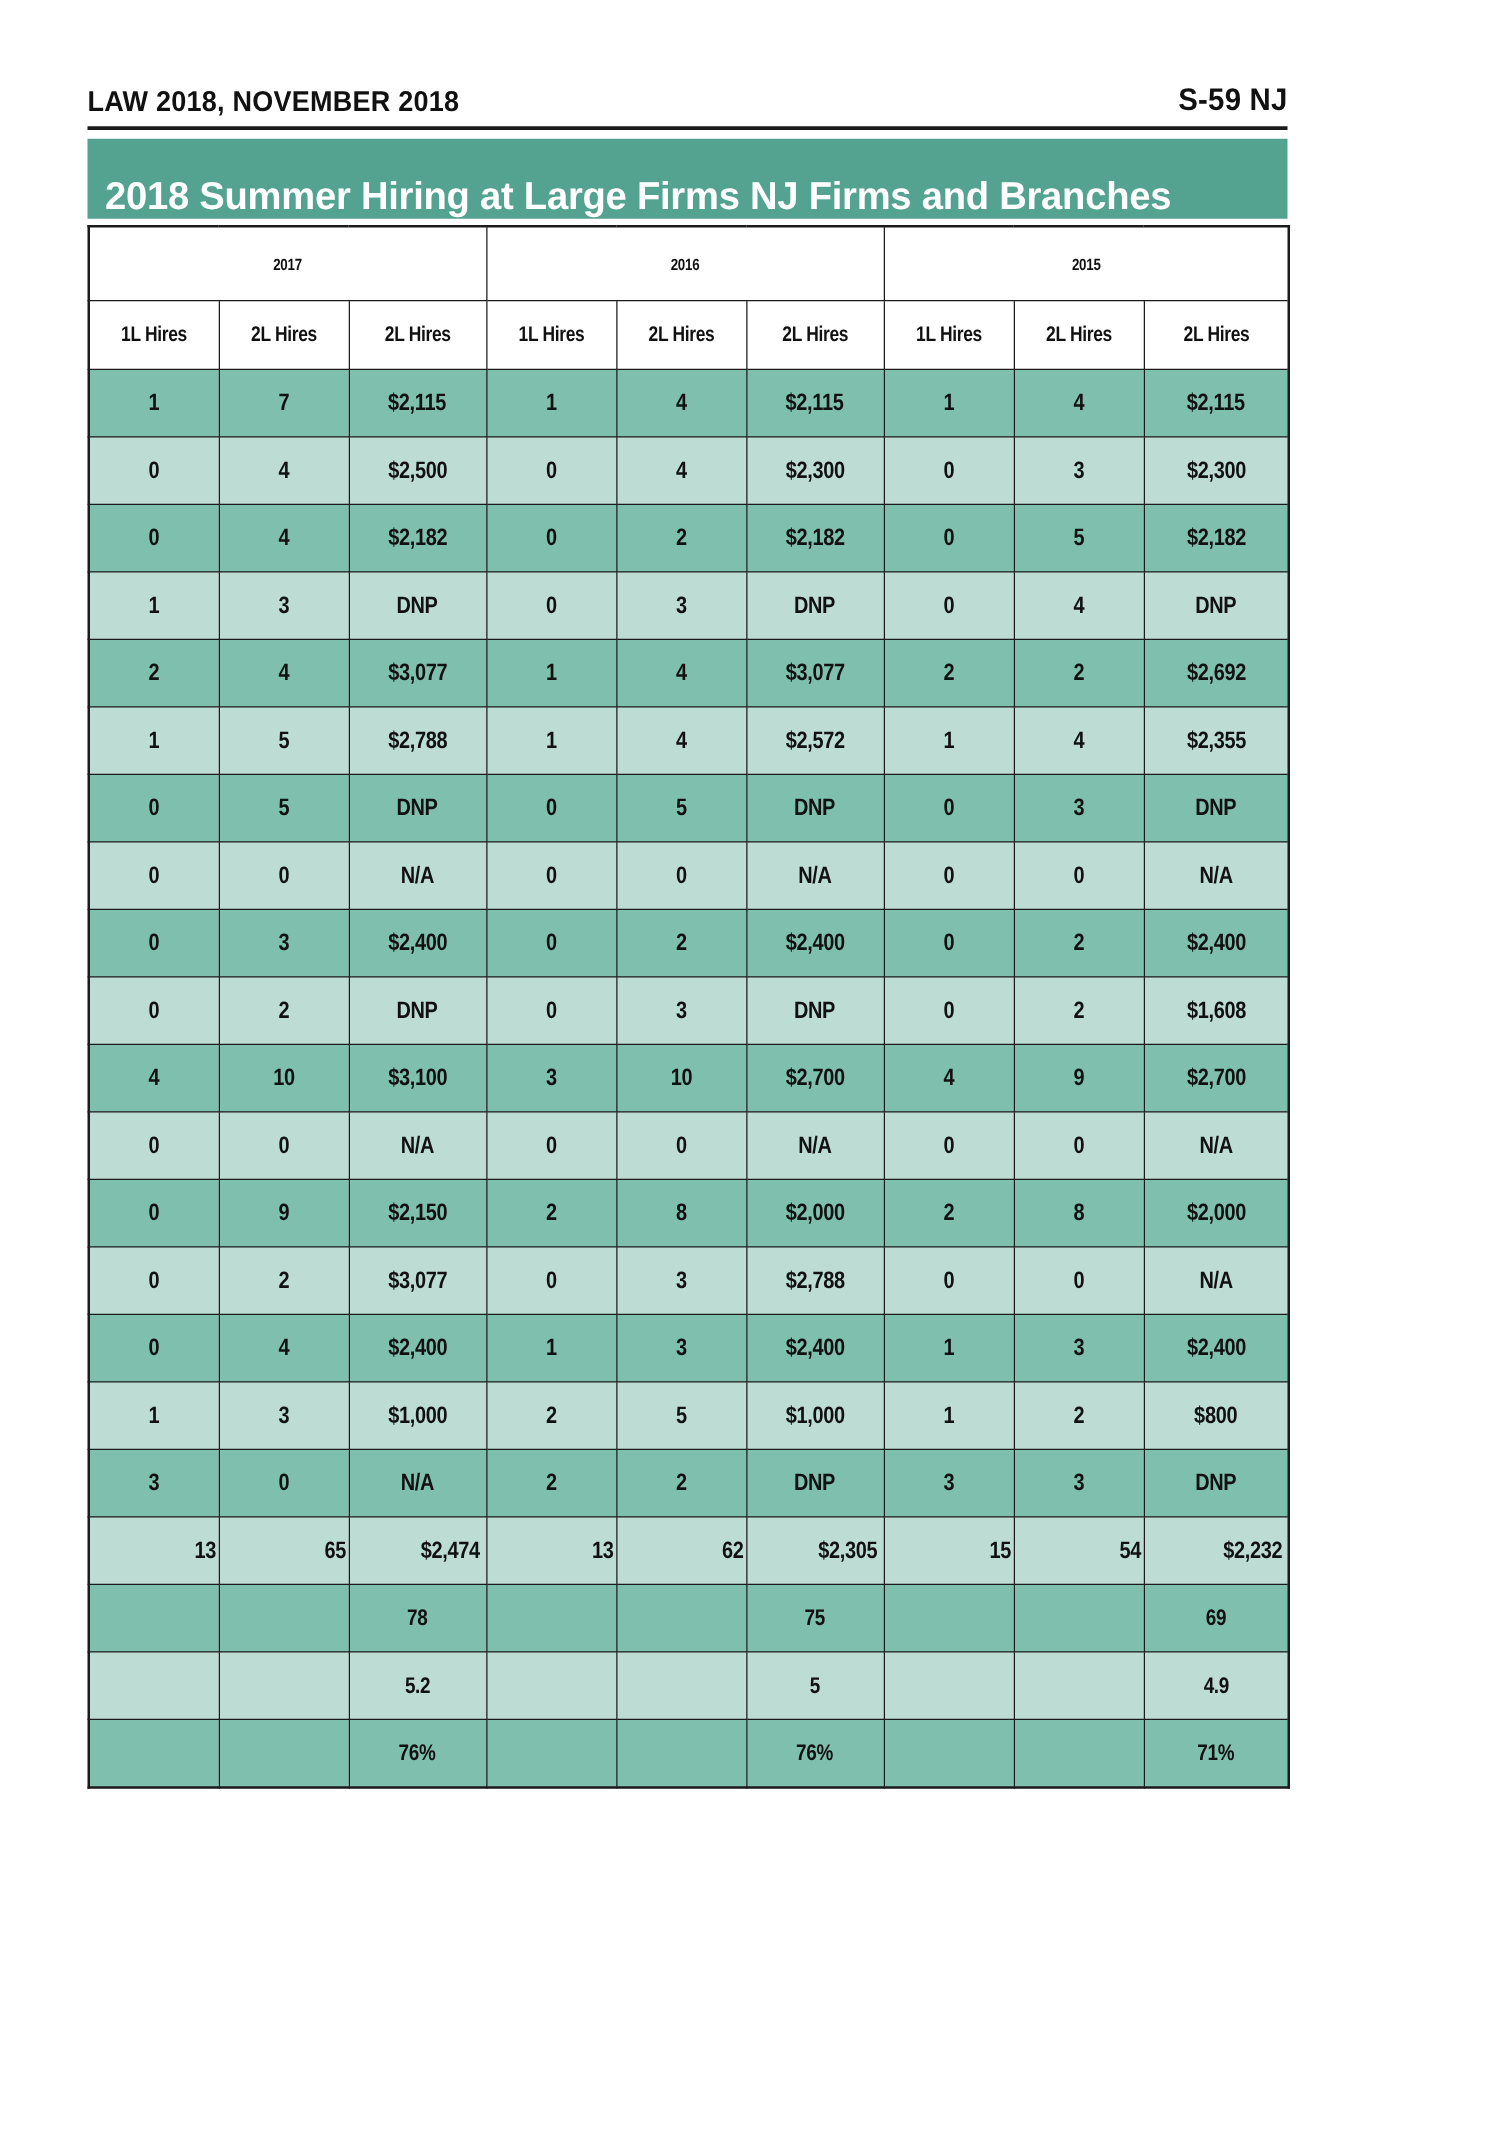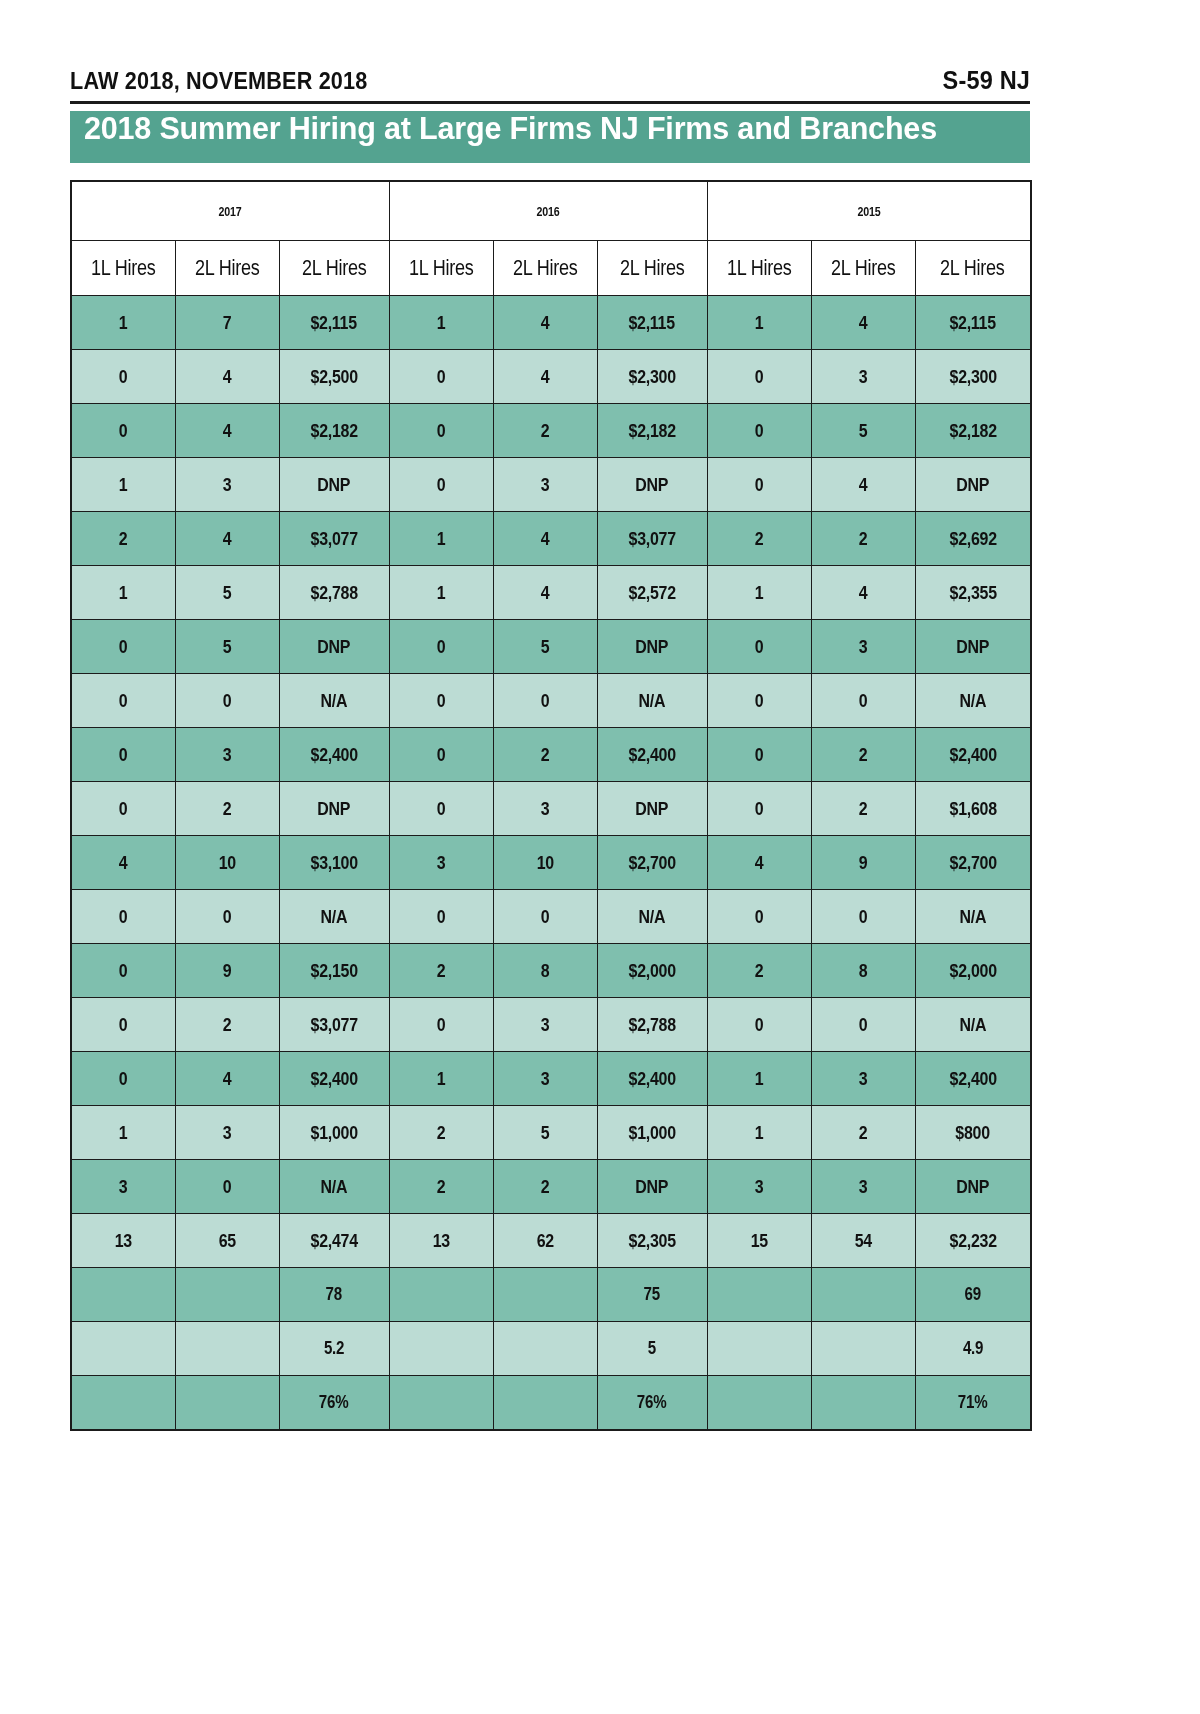--- a/index.html
+++ b/index.html
@@ -52,24 +52,24 @@
     transform: scaleX(0.94);
     transform-origin: right bottom;
   }
 
   
   .banner {
     position: absolute;
     left: 70px;
     top: 111px;
     width: 960px;
-    height: 52px;
+    height: 64px;
     background: #54a390;
     display: flex;
-    align-items: flex-start;
+    align-items: flex-end;
   }
   .banner-title {
     color: #ffffff;
     font-size: 31px;
     font-weight: 700;
     letter-spacing: -0.2px;
     margin-left: 14px;
     white-space: nowrap;
     transform: scaleX(0.985);
     transform-origin: left center;
@@ -108,22 +108,22 @@
   tr.yearhead th {
     background: #ffffff;
     height: 58px;
     font-size: 13px;
     font-weight: 700;
     letter-spacing: -0.2px;
   }
   tr.subhead th {
     background: #ffffff;
     height: 54px;
-    font-size: 22px;
-    font-weight: 400;
+    font-size: 17px;
+    font-weight: 700;
     letter-spacing: -0.3px;
   }
   tr.subhead th span,
   tr.yearhead th span {
     display: inline-block;
     transform: scaleX(0.82);
     transform-origin: center;
   }
 
   tbody td {
@@ -136,20 +136,21 @@
     display: inline-block;
     transform: scaleX(0.84);
     transform-origin: center;
   }
   tbody tr.dark td { background: #7fbfae; }
   tbody tr.light td { background: #bcdcd4; }
 
   tbody tr.totals td {
     font-size: 19px;
     font-weight: 700;
+    text-align: right;
   }
   tbody tr.summary td {
     font-size: 18px;
     font-weight: 700;
     margin-left: 32px;
   }
 </style>
 </head>
 <body>
 

